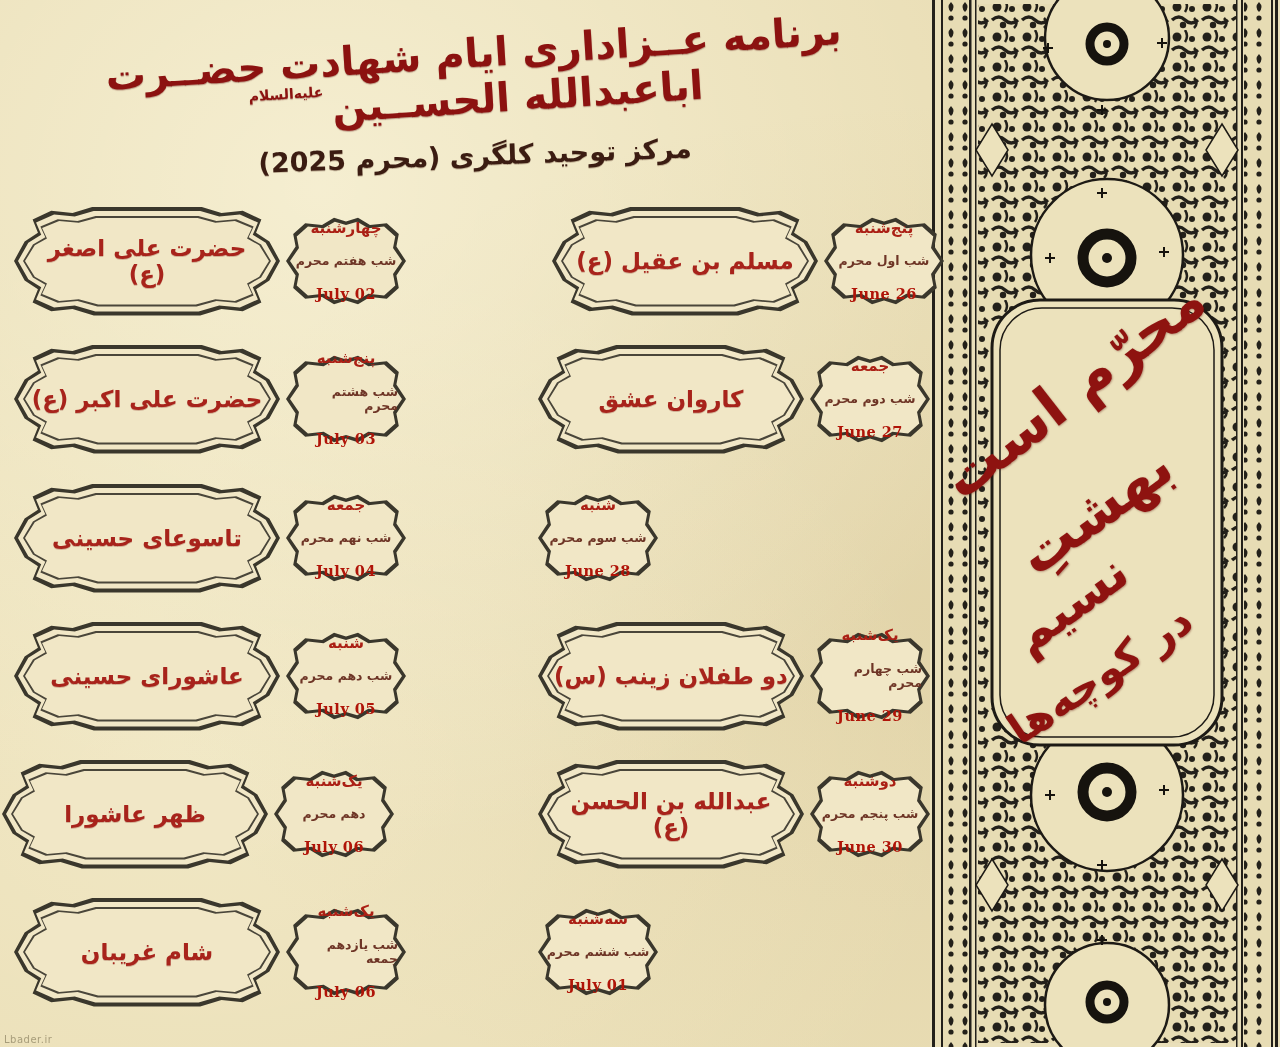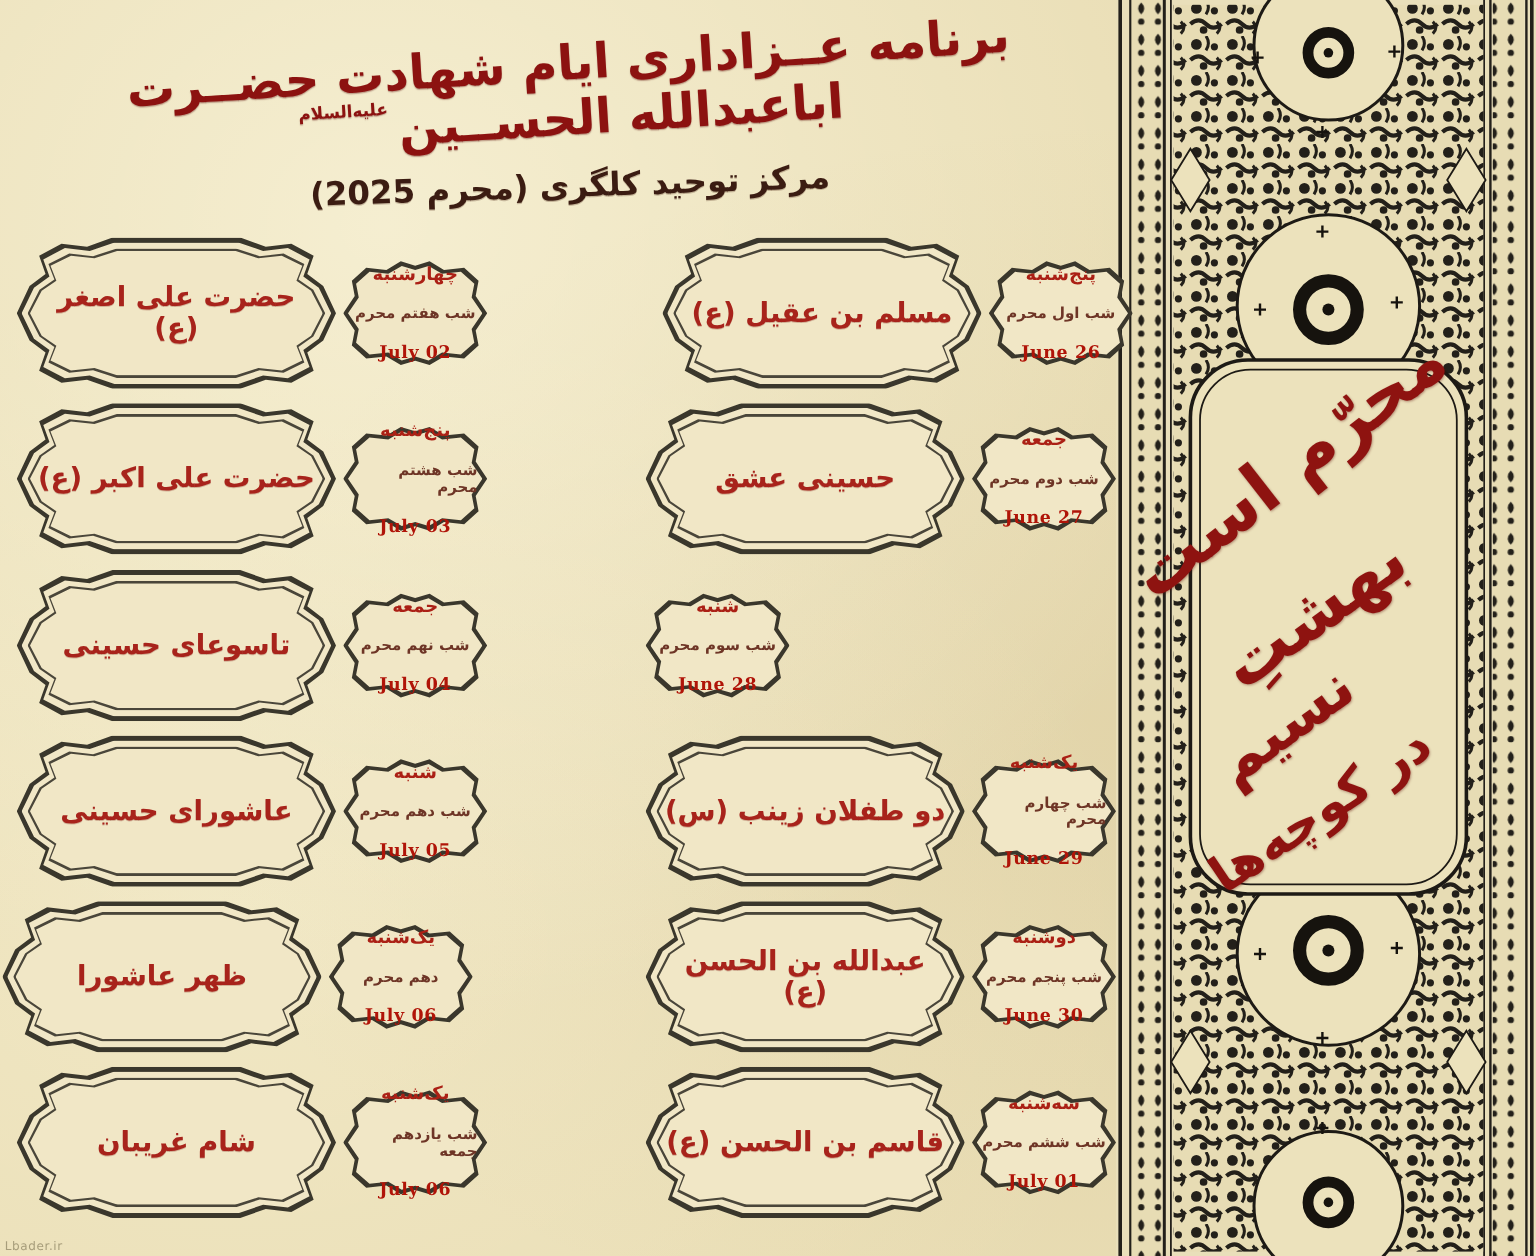--- a/index.html
+++ b/index.html
@@ -25,21 +25,21 @@
     transform:translateY(-26px); margin-right:8px;
   }
   .subtitle{
     position:absolute; top:140px; left:150px; width:650px; text-align:center;
     direction:rtl; transform:rotate(-2deg);
     font-size:27px; font-weight:bold; color:#3b1c12;
     text-shadow:0 1px 0 rgba(60,20,5,.25);
   }
   
   .entry{position:absolute; width:392px; height:102px; display:flex; align-items:center; gap:6px;}
-  .cartouche{position:relative; width:266px; height:126px; flex:0 0 auto;}
+  .cartouche{position:relative; width:266px; height:109px; flex:0 0 auto;}
   .cartouche .c1,.cartouche .c2,.cartouche .c3,.cartouche .c4{
     position:absolute; clip-path:polygon(
       0% 50%,4% 32%,9% 24%,7% 12%,14% 4%,22% 6%,30% 0%,
       70% 0%,78% 6%,86% 4%,93% 12%,91% 24%,96% 32%,100% 50%,
       96% 68%,91% 76%,93% 88%,86% 96%,78% 94%,70% 100%,
       30% 100%,22% 94%,14% 96%,7% 88%,9% 76%,4% 68%);
   }
   .cartouche .c1{inset:0; background:#3a372c;}
   .cartouche .c2{inset:4px; background:#f1e7c6;}
   .cartouche .c3{inset:9px; background:#4a463a;}
@@ -189,21 +189,21 @@
         <div class="gdate">June 26</div>
       </div>
     </div>
   </div>
   <div class="entry" style="top:348px;left:538px">
     <div class="cartouche">
       <div class="c1"></div>
         <div class="c2"></div>
         <div class="c3"></div>
         <div class="c4"></div>
-      <div class="ctext">حسینی عشق</div>
+      <div class="ctext">کاروان عشق</div>
     </div>
     <div class="badge">
       <div class="b1"></div>
         <div class="b2"></div>
       <div class="btext">
         <div class="day">جمعه</div>
         <div class="night">شب دوم محرم</div>
         <div class="gdate">June 27</div>
       </div>
     </div>
@@ -249,27 +249,20 @@
       <div class="b1"></div>
         <div class="b2"></div>
       <div class="btext">
         <div class="day">دوشنبه</div>
         <div class="night">شب پنجم محرم</div>
         <div class="gdate">June 30</div>
       </div>
     </div>
   </div>
   <div class="entry" style="top:901px;left:538px">
-    <div class="cartouche">
-      <div class="c1"></div>
-        <div class="c2"></div>
-        <div class="c3"></div>
-        <div class="c4"></div>
-      <div class="ctext">قاسم بن الحسن (ع)</div>
-    </div>
     <div class="badge">
       <div class="b1"></div>
         <div class="b2"></div>
       <div class="btext">
         <div class="day">سه‌شنبه</div>
         <div class="night">شب ششم محرم</div>
         <div class="gdate">July 01</div>
       </div>
     </div>
   </div>

